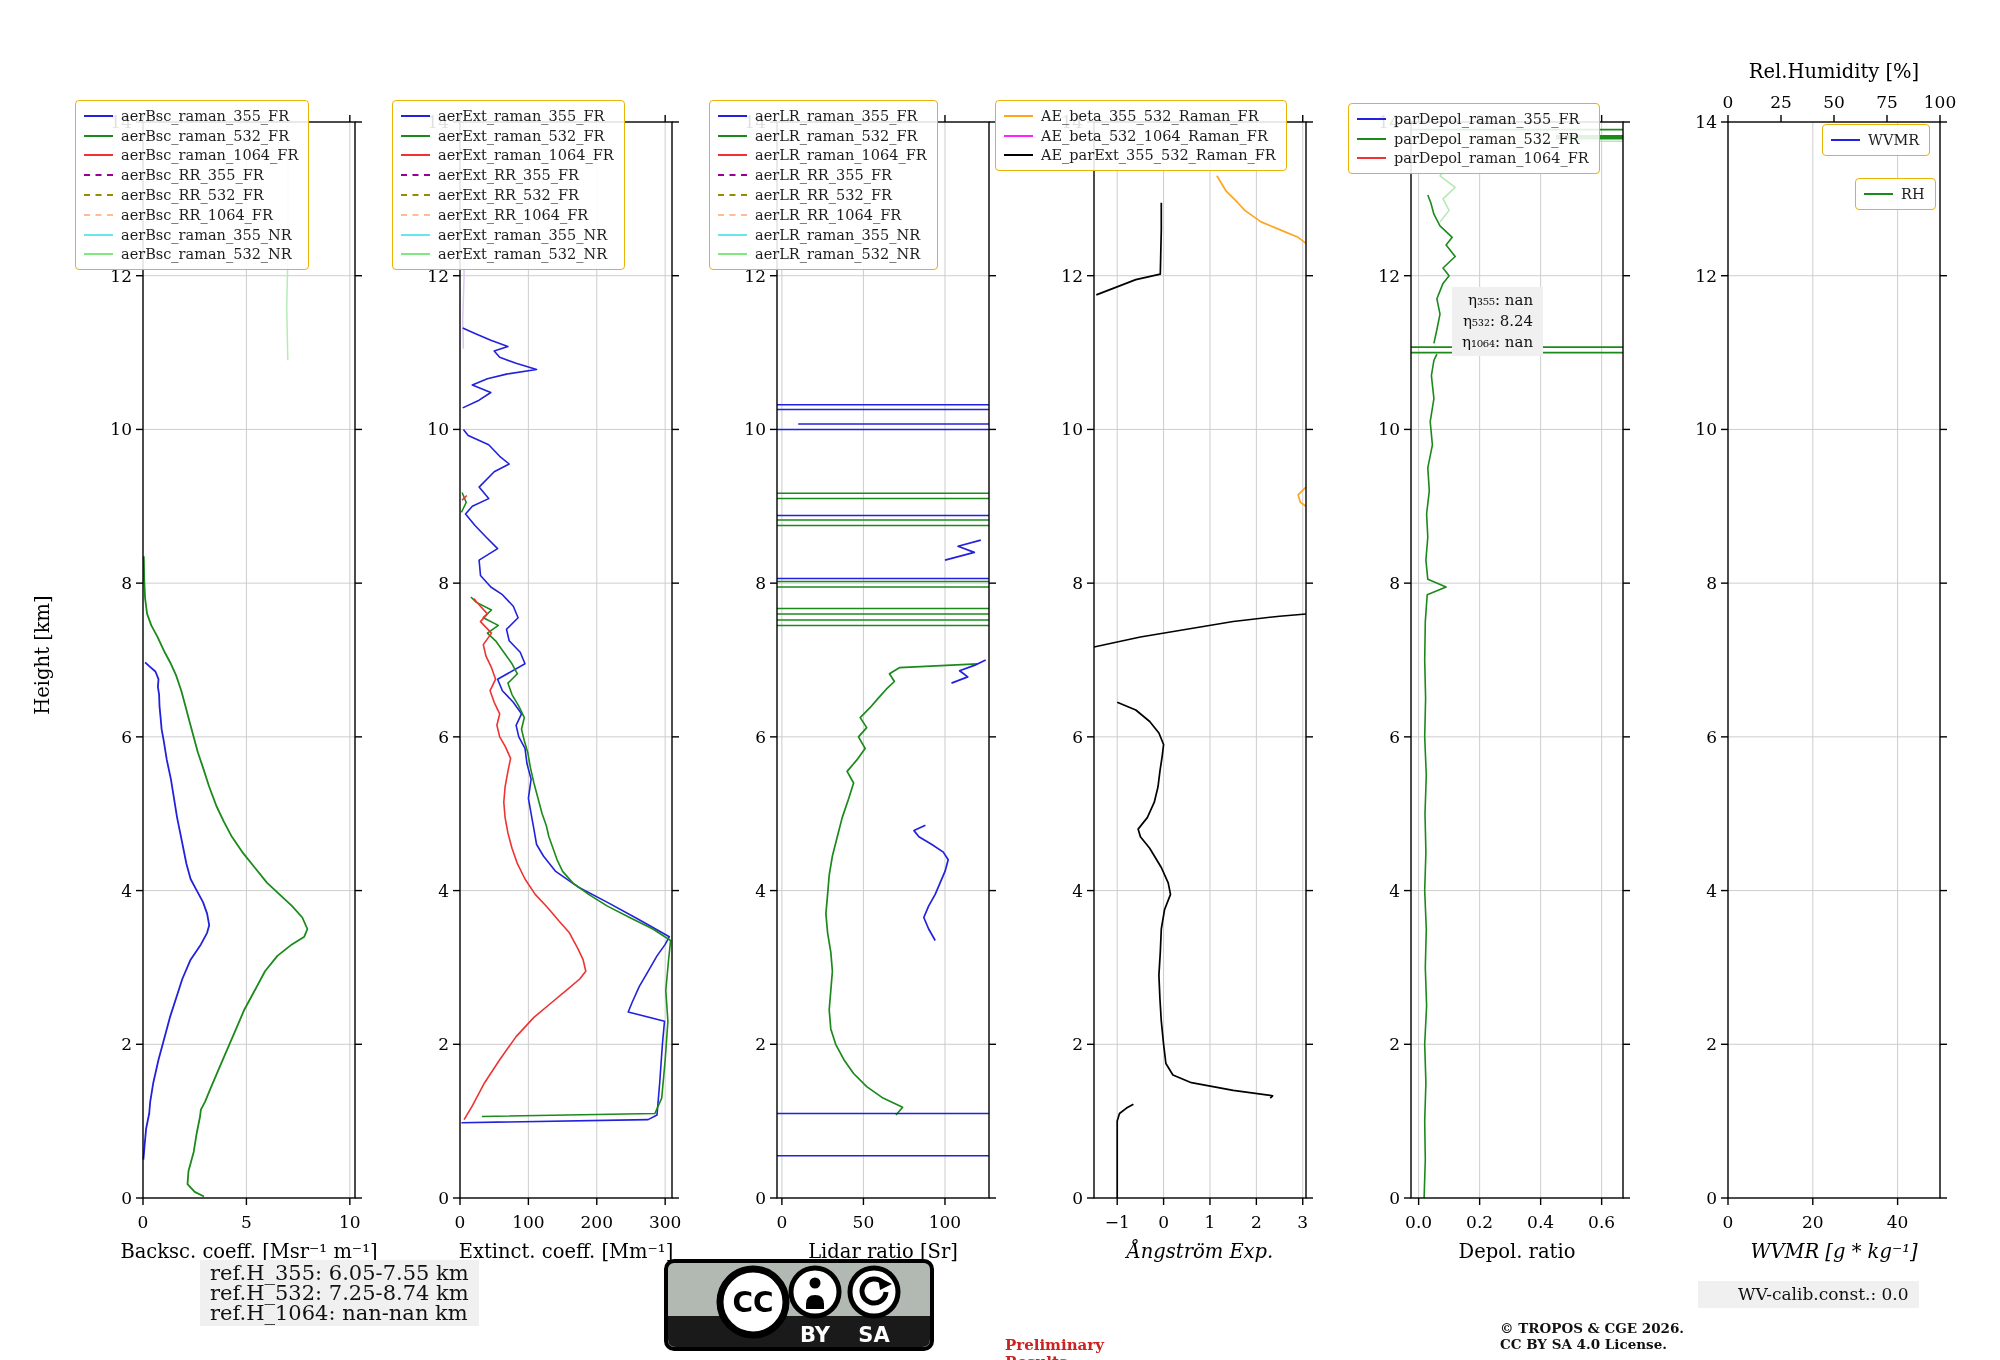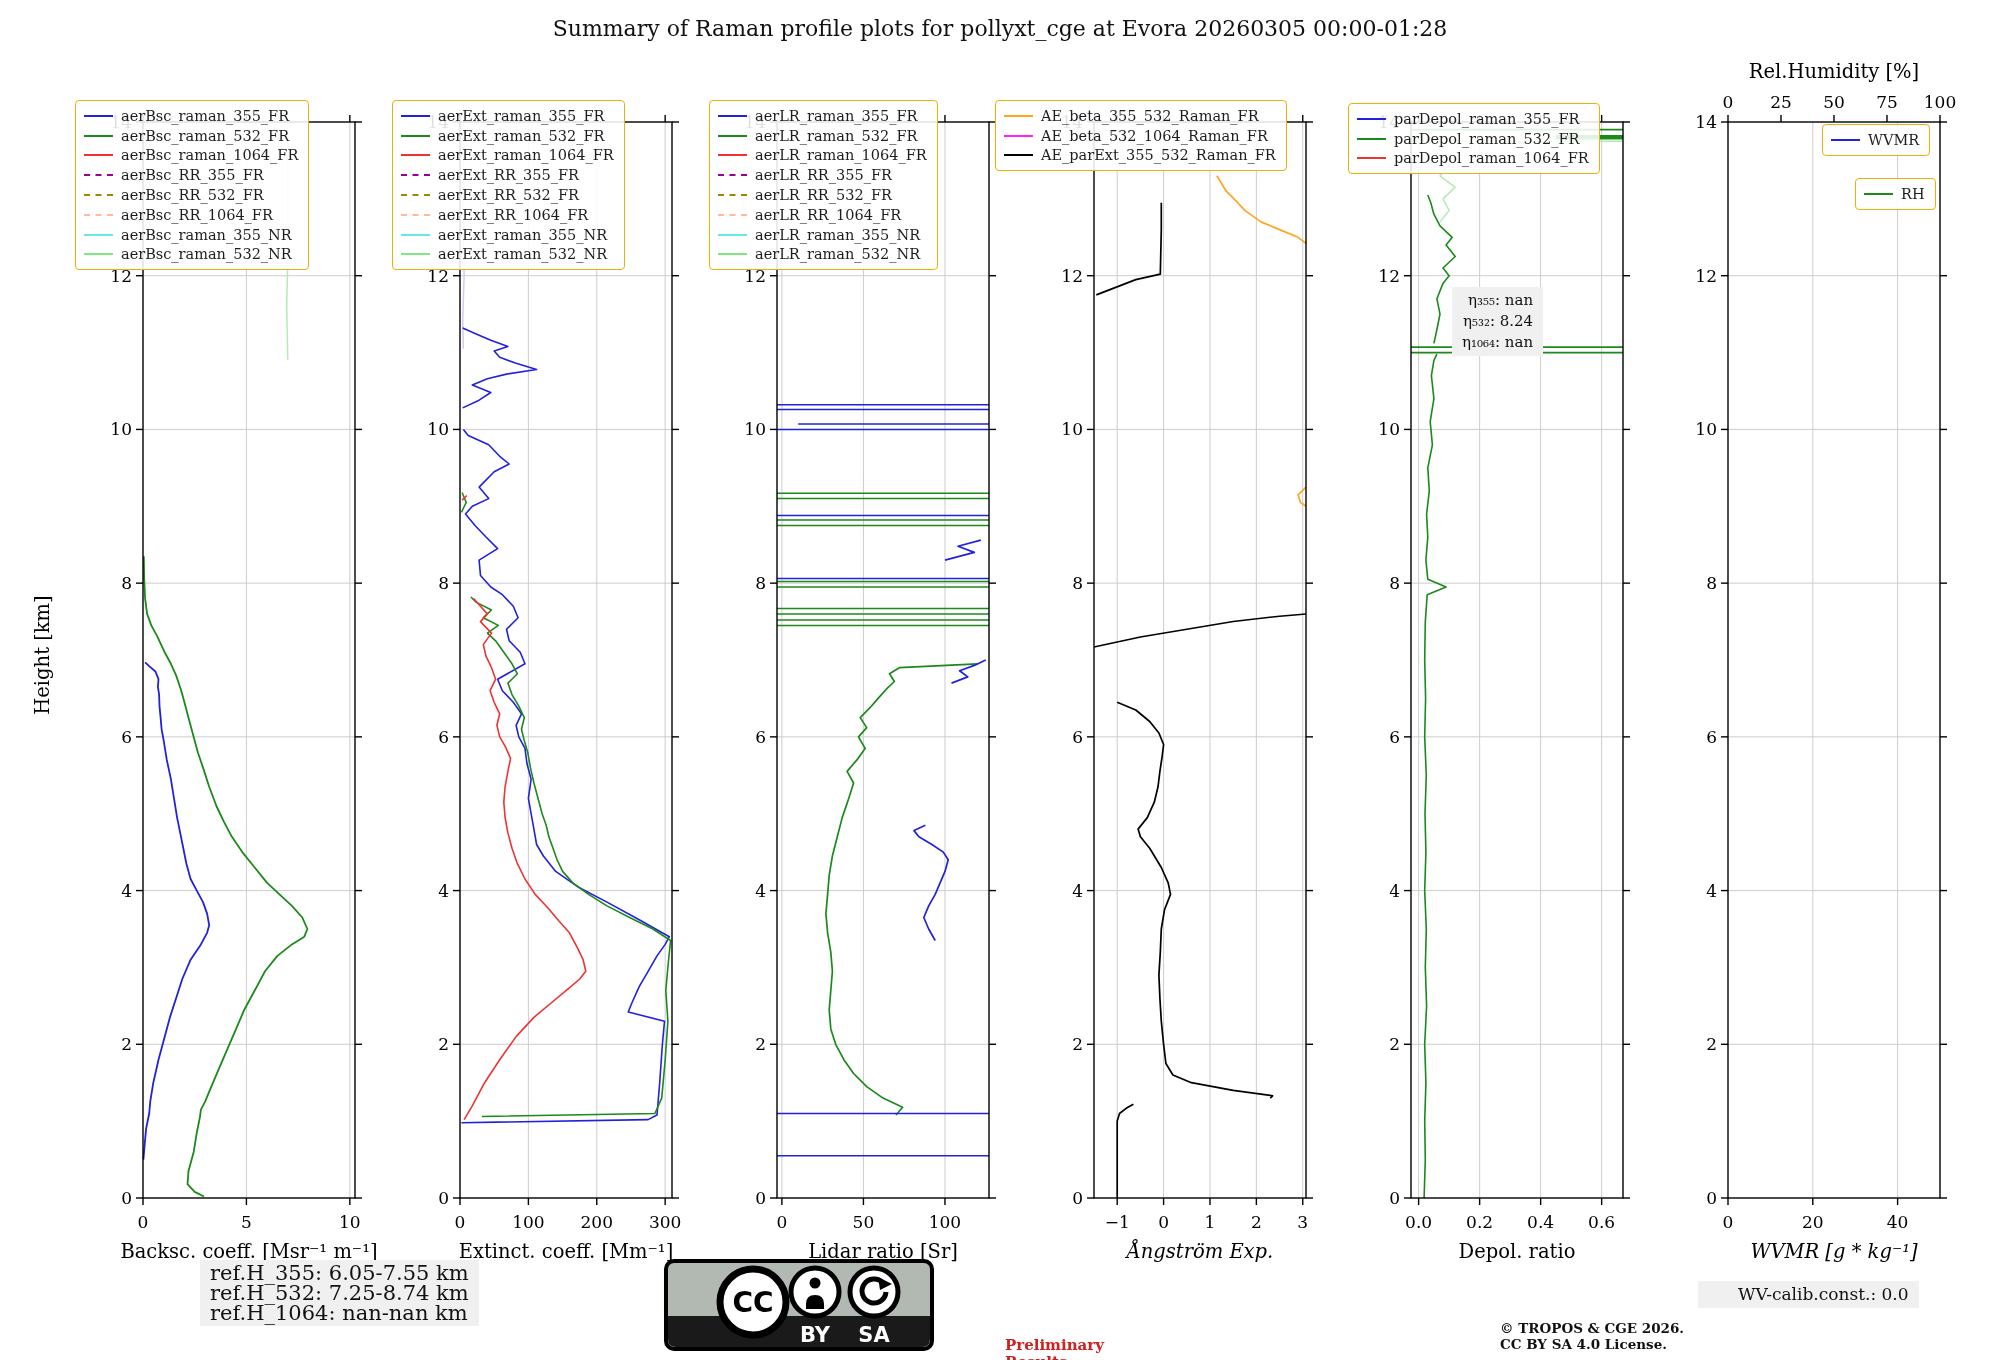--- a/index.html
+++ b/index.html
@@ -21,21 +21,20 @@
   #prelim{position:absolute;left:1005px;top:1322px;color:#cc2222;font-weight:bold;
           font-size:15px;line-height:17px;margin-top:15px;}
   #copyright{position:absolute;left:1500px;top:1320px;font-weight:bold;font-size:13.5px;
              line-height:16px;color:#111;}
   #cc-badge{position:absolute;left:663px;top:1258px;}
 </style>
 </head>
 <body>
 
 <div id="fig-wrap">
-  <div id="page-title">Summary of Raman profile plots for pollyxt_cge at Evora 20260305 00:00-01:28</div>
   <div id="ylabel">Height [km]</div>
 
   <svg id="fig" width="2000" height="1360">
       <g>
         <line x1="246.41463414634146" y1="122" x2="246.41463414634146" y2="1198" stroke="#cdcdcd" stroke-width="1"></line>
         <line x1="349.8292682926829" y1="122" x2="349.8292682926829" y2="1198" stroke="#cdcdcd" stroke-width="1"></line>
         <line x1="143" y1="1044.2857142857142" x2="355" y2="1044.2857142857142" stroke="#cdcdcd" stroke-width="1"></line>
         <line x1="143" y1="890.5714285714287" x2="355" y2="890.5714285714287" stroke="#cdcdcd" stroke-width="1"></line>
         <line x1="143" y1="736.8571428571429" x2="355" y2="736.8571428571429" stroke="#cdcdcd" stroke-width="1"></line>
         <line x1="143" y1="583.1428571428572" x2="355" y2="583.1428571428572" stroke="#cdcdcd" stroke-width="1"></line>

